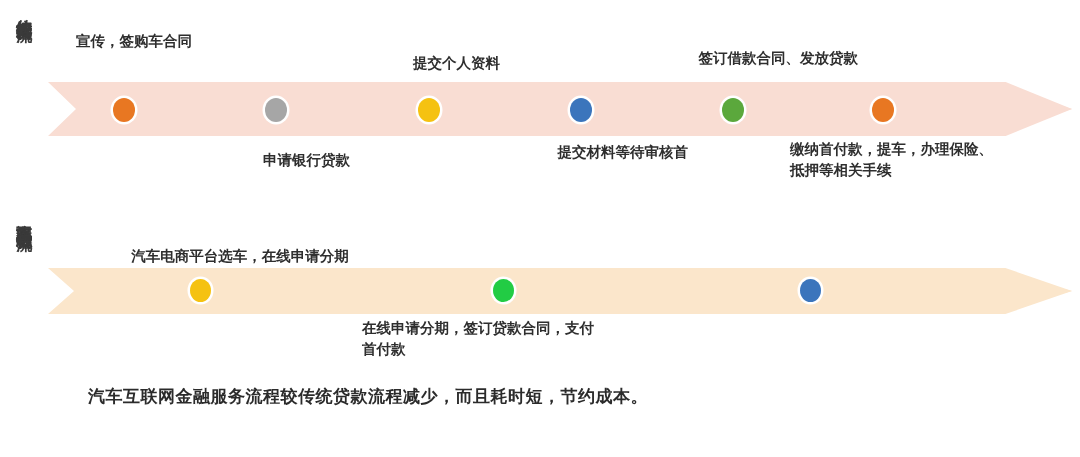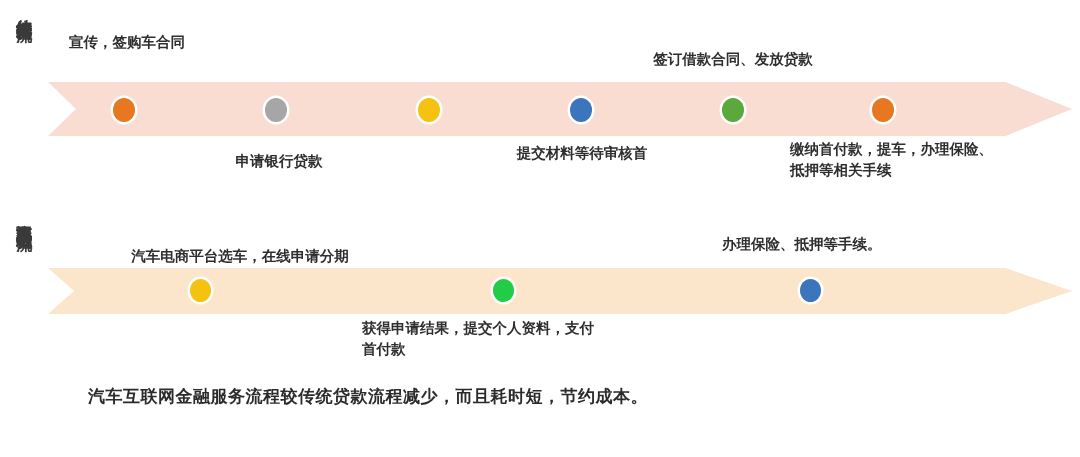--- a/index.html
+++ b/index.html
@@ -53,21 +53,21 @@
 
   
   .caption {
     position: absolute;
     font-size: 14.5px;
     font-weight: 700;
     line-height: 1.45;
     color: #2e2e2e;
     white-space: pre-line;
   }
-  .caption.center { text-align: center; }
+  .caption.center { text-align: right; font-family: Liberation Mono, monospace; }
   .caption.left { text-align: left; }
 
   
   .summary {
     position: absolute;
     left: 88px;
     top: 385px;
     font-size: 17px;
     font-weight: 700;
     color: #2b2b2b;
@@ -93,20 +93,21 @@
   <div class="dot" style="left:265px; top:98px; width:22px; height:24px; background:#A6A6A6;"></div>
   <div class="dot" style="left:418px; top:98px; width:22px; height:24px; background:#F5C211;"></div>
   <div class="dot" style="left:570px; top:98px; width:22px; height:24px; background:#3B75BC;"></div>
   <div class="dot" style="left:722px; top:98px; width:22px; height:24px; background:#5BA83C;"></div>
   <div class="dot" style="left:872px; top:98px; width:22px; height:24px; background:#E87722;"></div>
 
   <div class="caption center" style="left:62px; top:32px; width:130px;">宣传，签购车合同</div>
 
   <div class="caption center" style="left:208px; top:151px; width:142px;">申请银行贷款</div>
 
+  <div class="caption center" style="left:358px; top:54px; width:142px;">提交个人资料</div>
 
   <div class="caption center" style="left:476px; top:143px; width:212px;">提交材料等待审核首</div>
 
   <div class="caption center" style="left:608px; top:49px; width:250px;">签订借款合同、发放贷款</div>
 
   <div class="caption left" style="left:790px; top:139px; width:280px;">缴纳首付款，提车，办理保险、
 抵押等相关手续</div>
 
   <div class="side-label side-label-2">汽车互联网金融贷款流程</div>
 
@@ -116,20 +117,19 @@
       <path d="M940,-6 L1024,23 L940,52 Z" fill="#FBE6CB"></path>
     </svg>
   </div>
 
   <div class="dot" style="left:190px; top:279px; width:21px; height:23px; background:#F5C211;"></div>
   <div class="dot" style="left:493px; top:279px; width:21px; height:23px; background:#22CC44;"></div>
   <div class="dot" style="left:800px; top:279px; width:21px; height:23px; background:#3B75BC;"></div>
 
   <div class="caption left" style="left:80px; top:246px; width:320px;text-align:center;">汽车电商平台选车，在线申请分期</div>
 
-  <div class="caption left" style="left:362px; top:318px; width:320px;">获得申请结果，提交个人资料，支付
+  <div class="caption left" style="left:362px; top:318px; width:320px;">在线申请分期，签订贷款合同，支付
 首付款</div>
 
-  <div class="caption left" style="left:722px; top:234px; width:260px;">办理保险、抵押等手续。</div>
 
   <div class="summary">汽车互联网金融服务流程较传统贷款流程减少，而且耗时短，节约成本。</div>
 
 </div>
 
 </body></html>

